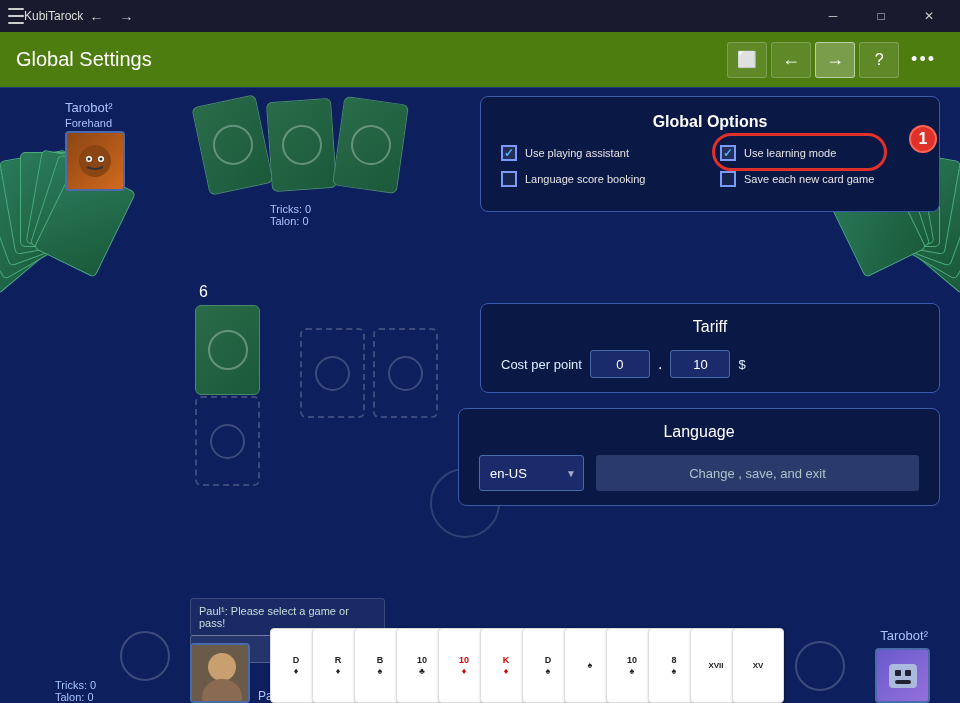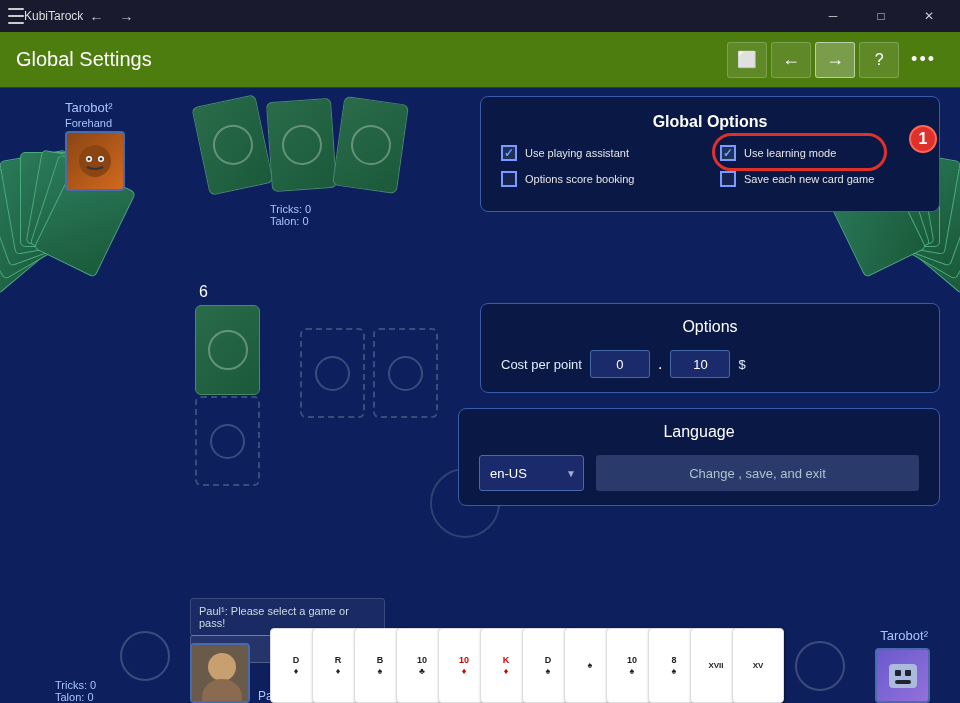--- a/index.html
+++ b/index.html
@@ -739,33 +739,33 @@
 
       <div class="option-row learning-mode-row">
         <div class="highlight-circle"></div>
         <div class="badge-1">1</div>
         <div class="checkbox checked"></div>
         <span class="option-label">Use learning mode</span>
       </div>
 
       <div class="option-row">
         <div class="checkbox"></div>
-        <span class="option-label">Options score booking</span>
+        <span class="option-label">Language score booking</span>
       </div>
 
       <div class="option-row">
         <div class="checkbox"></div>
         <span class="option-label">Save each new card game</span>
       </div>
 
     </div>
   </div>
 
   <div class="tariff-panel">
-    <div class="tariff-title">Options</div>
+    <div class="tariff-title">Tariff</div>
     <div class="tariff-row">
       <span class="tariff-label">Cost per point</span>
       <input class="tariff-input" type="text" value="0" style="">
       <span class="tariff-dot">.</span>
       <input class="tariff-input" type="text" value="10" style="">
       <span class="tariff-currency">$</span>
     </div>
   </div>
 
   <div class="language-panel">

